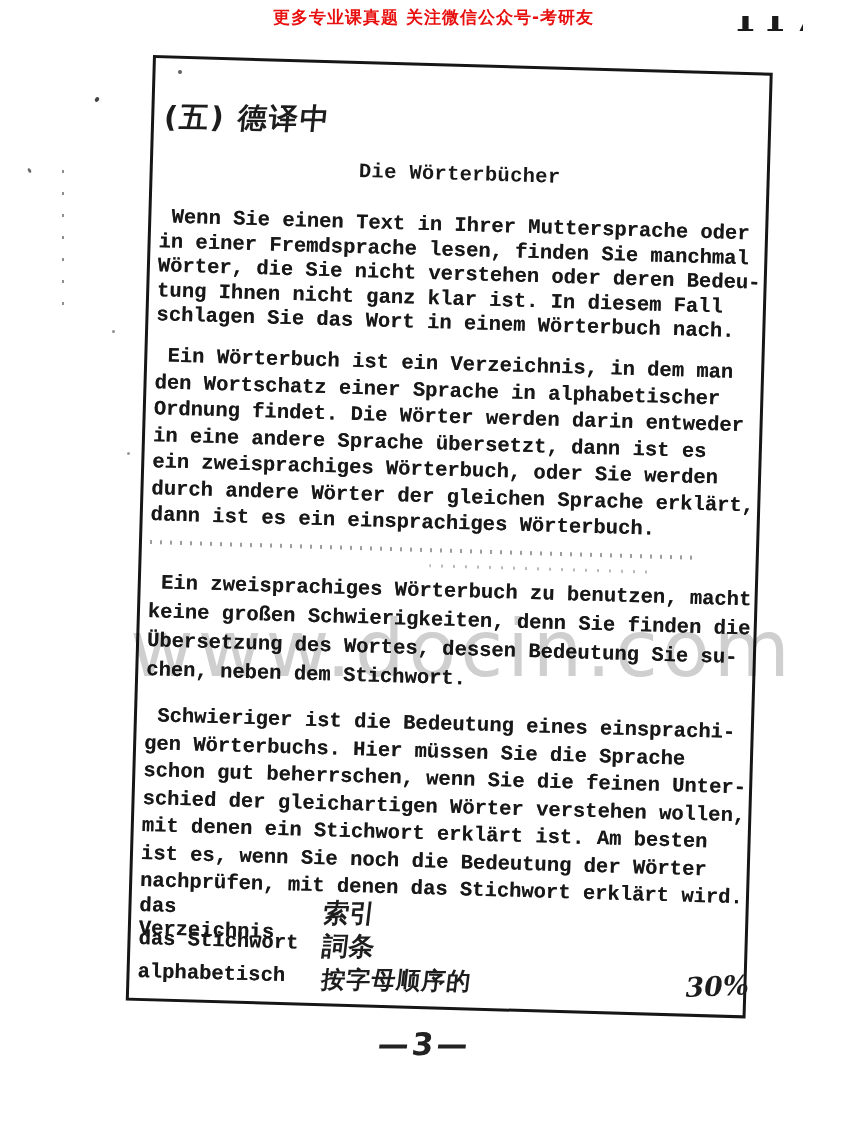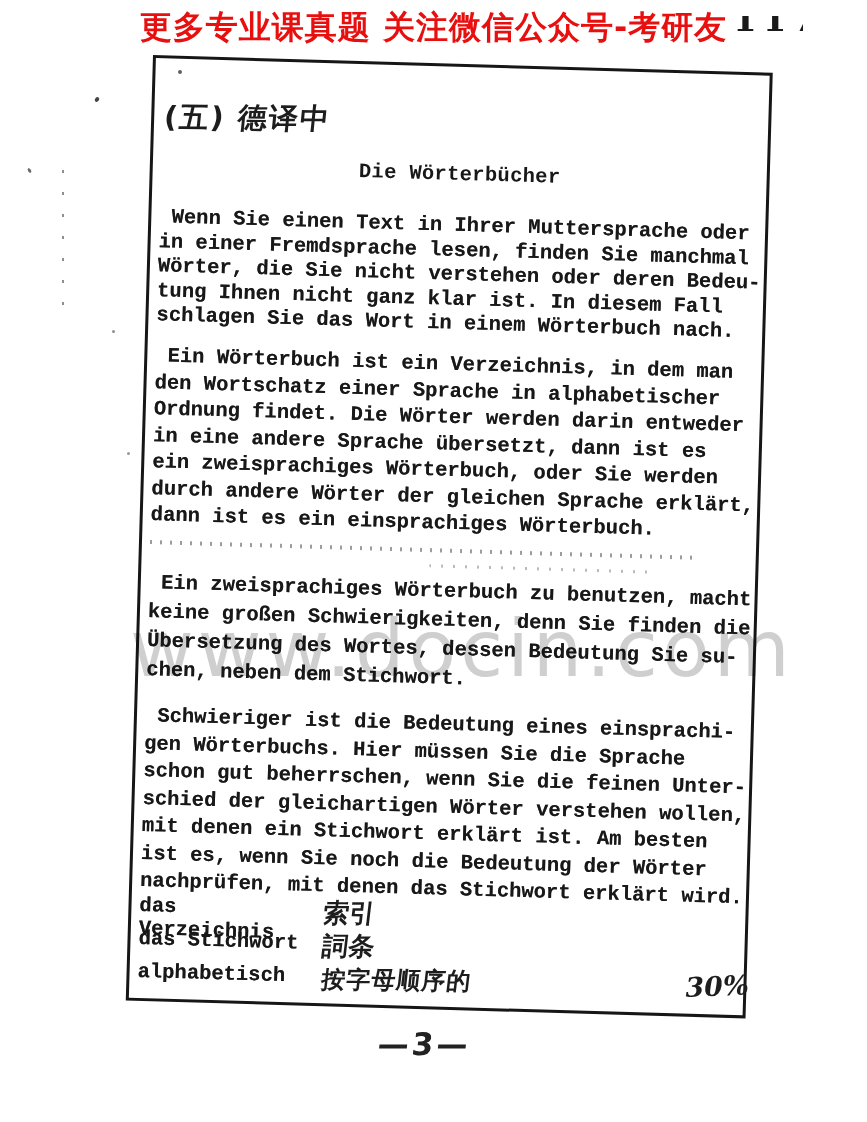--- a/index.html
+++ b/index.html
@@ -1,21 +1,21 @@
 <!DOCTYPE html>
 <html><head>
 <meta charset="utf-8">
 <style>
   html,body{margin:0;padding:0;background:#fff;}
   .page{position:relative;width:867px;height:1122px;background:#fff;overflow:hidden;
         font-family:"Liberation Sans",sans-serif;}
 
   
   .promo{position:absolute;top:6px;left:0;width:100%;text-align:center;
-         font-family:"DejaVu Sans",sans-serif;font-weight:bold;font-size:32px;
+         font-family:"DejaVu Sans",sans-serif;font-weight:bold;font-size:17px;
          color:#e80f0f;letter-spacing:1px;}
   .pagenum-clip{position:absolute;top:16px;left:733px;width:70px;height:26px;overflow:hidden;}
   .pagenum-clip span{display:block;font-family:"DejaVu Serif",serif;font-weight:bold;
          font-size:34px;letter-spacing:6px;color:#1a1a1a;transform:translateY(-17px);}
 
   
   .scan-frame{position:absolute;left:153px;top:55px;width:614px;height:940px;
         border:3px solid #161616;transform:rotate(1.65deg);transform-origin:0 0;
         background:#fff;}
 

